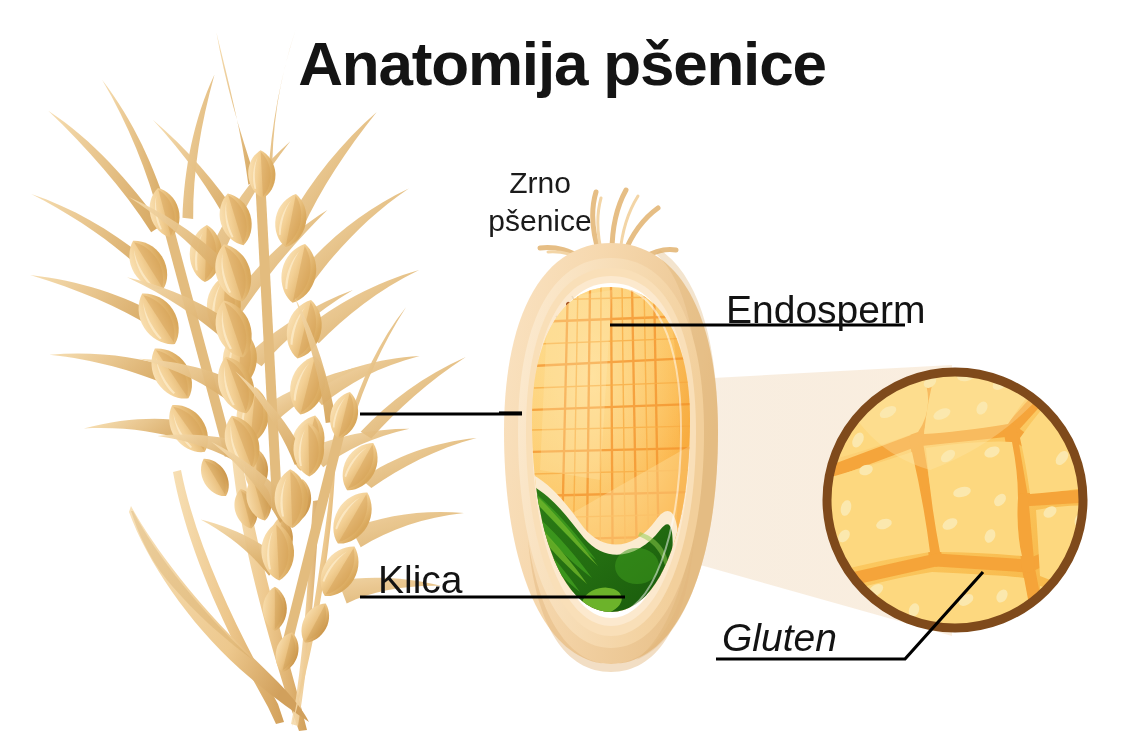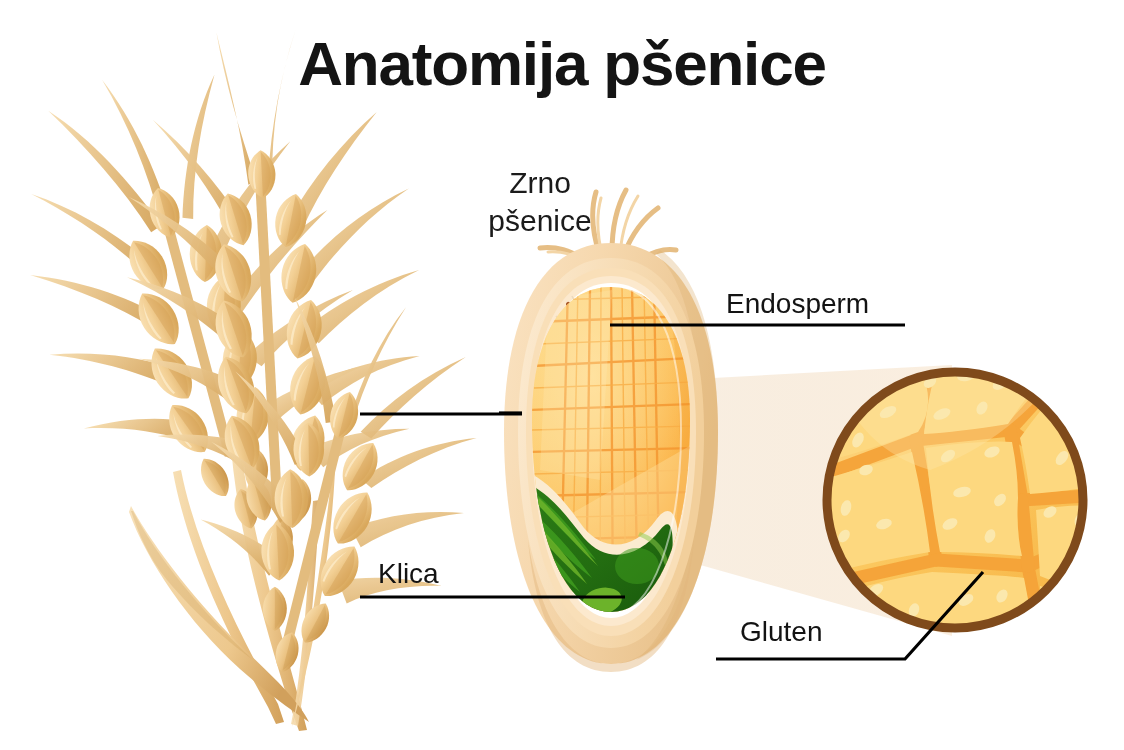--- a/index.html
+++ b/index.html
@@ -41,30 +41,30 @@
     text-align: center;
     font-size: 30px;
     font-weight: 400;
     color: #1b1b1b;
     line-height: 1.28;
     white-space: pre-line;
     user-select: none;
   }
   .callout-label {
     position: absolute;
-    font-size: 28px;
+    font-size: 39px;
     font-weight: 400;
     color: #131313;
     white-space: nowrap;
     user-select: none;
   }
   #label-endosperm { left: 726px; top: 288px; }
   #label-mekinje   { left: 366px; top: 378px; }
   #label-klica     { left: 366px; top: 558px; margin-left: 12px; }
-  #label-gluten    { left: 740px; top: 616px; }
+  #label-gluten    { left: 722px; top: 616px; font-style: italic; }
 
   svg.layer { position: absolute; left: 0; top: 0; overflow: visible; }
 </style>
 </head>
 <body>
 
 <div id="infographic">
 
   <div class="title">Anatomija pšenice</div>
 

